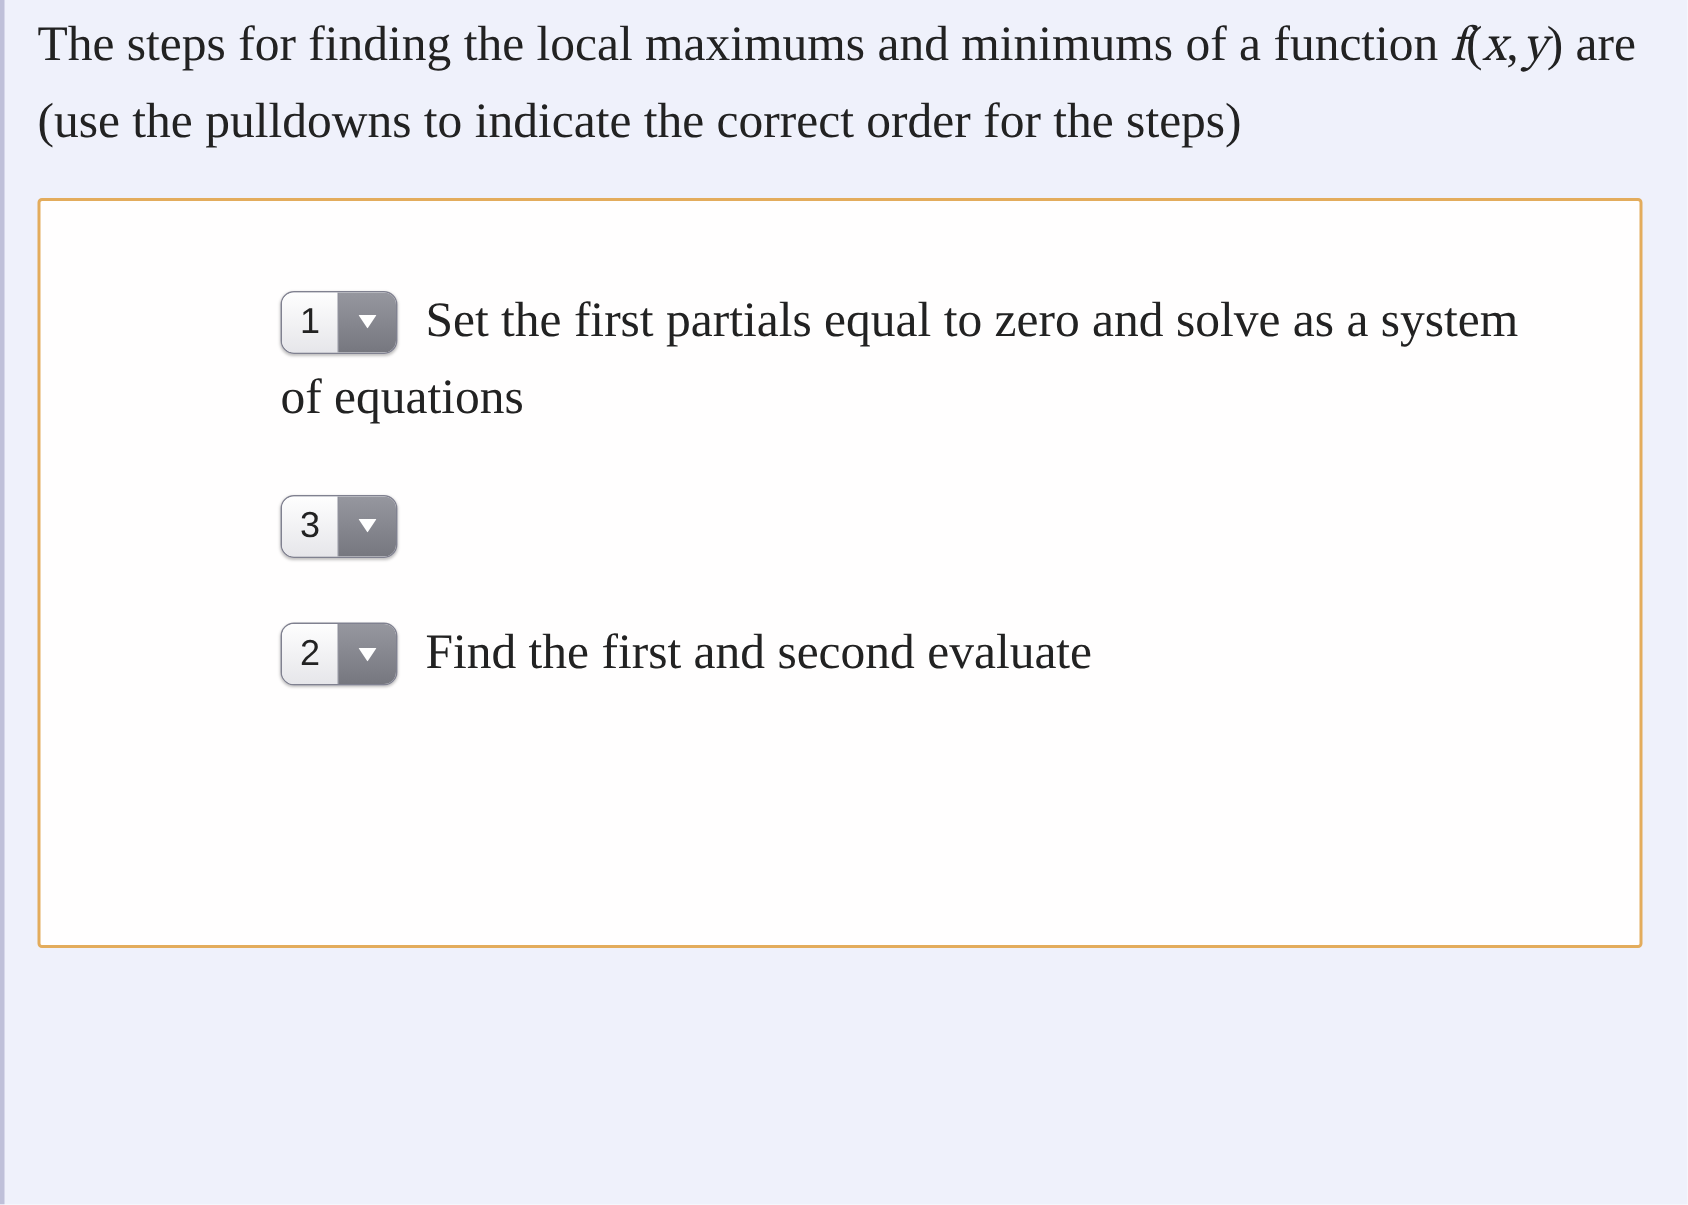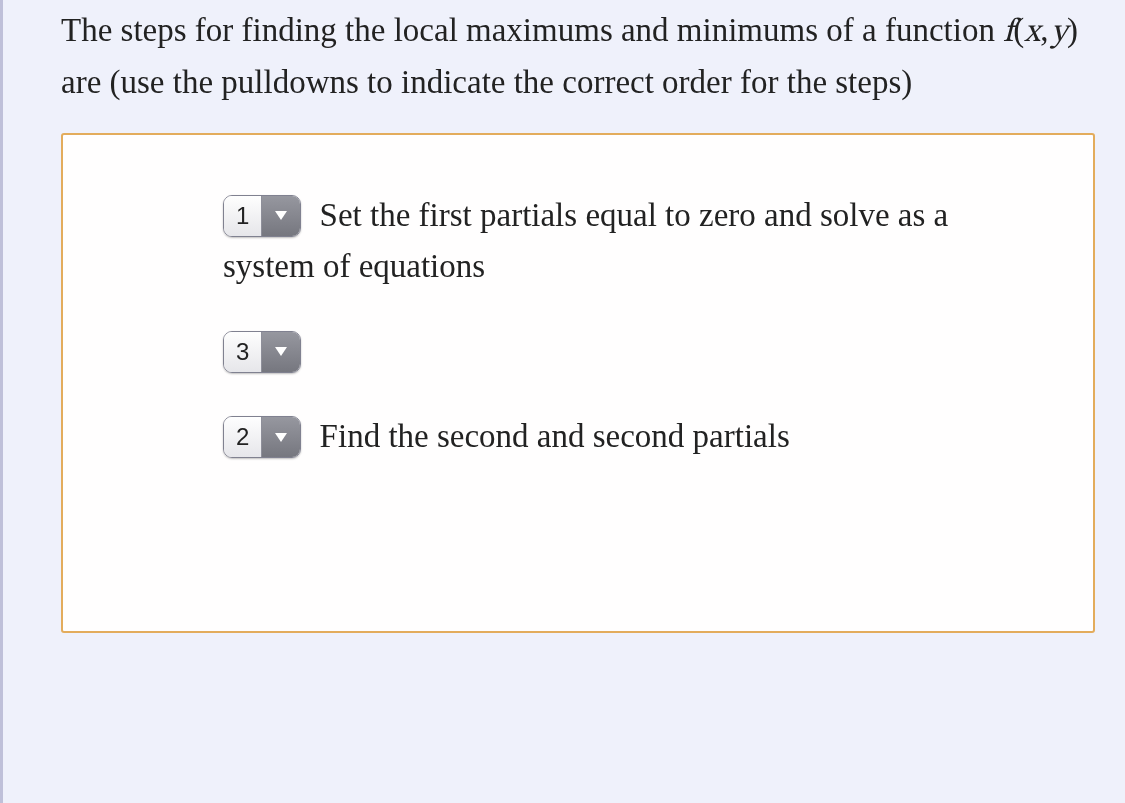--- a/index.html
+++ b/index.html
@@ -9,21 +9,21 @@
     width: 1125px;
     height: 803px;
     font-family: Georgia, "Times New Roman", serif;
     background: #eff1fb;
   }
   .page {
     width: 1125px;
     height: 803px;
     background: #eff1fb;
     border-left: 3px solid #bfc0d9;
-    padding: 6px 30px 0 58px;
+    padding: 6px 30px 0 22px;
     color: #222;
   }
   .prompt {
     font-size: 33px;
     line-height: 1.5;
     color: #222;
     margin-bottom: 26px;
   }
   .math-i {
     font-family: "STIX Two Math", "Cambria Math", "Times New Roman", serif;
@@ -110,16 +110,16 @@
           </span></div>
       </div>
       <div class="step">
         <div class="step-line"><span class="dropdown">
             <span class="value">2</span>
             <span class="caret">
               <svg viewBox="0 0 12 9">
                 <polygon points="0,0 12,0 6,9"></polygon>
               </svg>
             </span>
-          </span><span> Find the second and second partials</span></div>
+          </span><span> Find the first and second evaluate</span></div>
       </div>
     </div>
 </div>
 
 </body></html>

